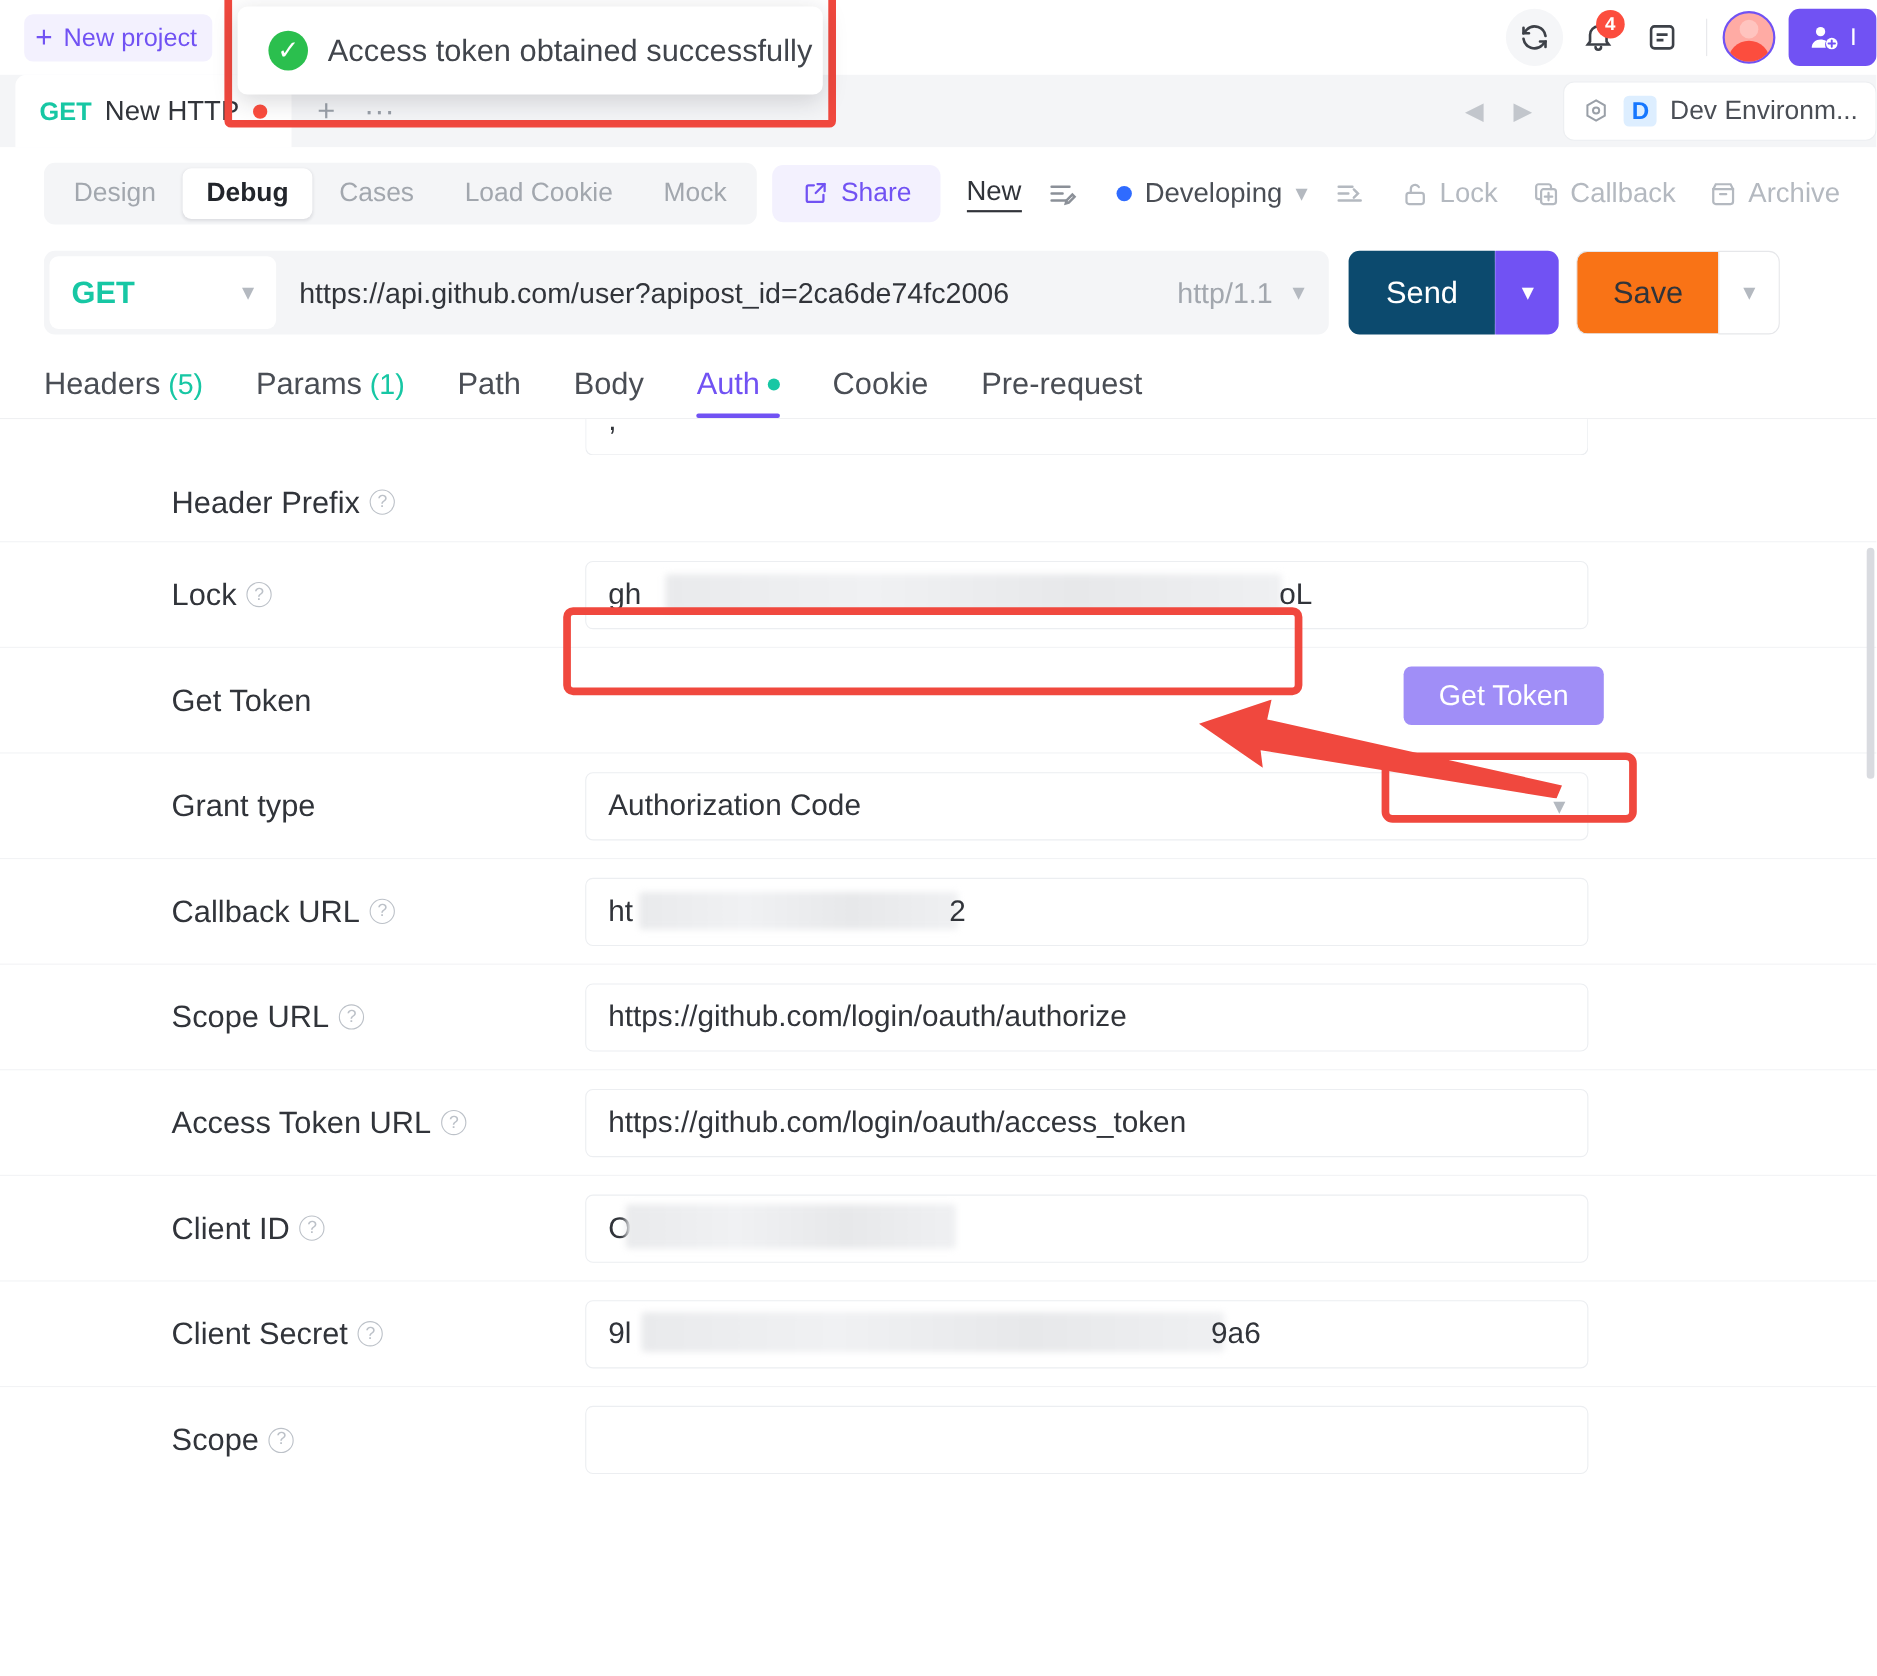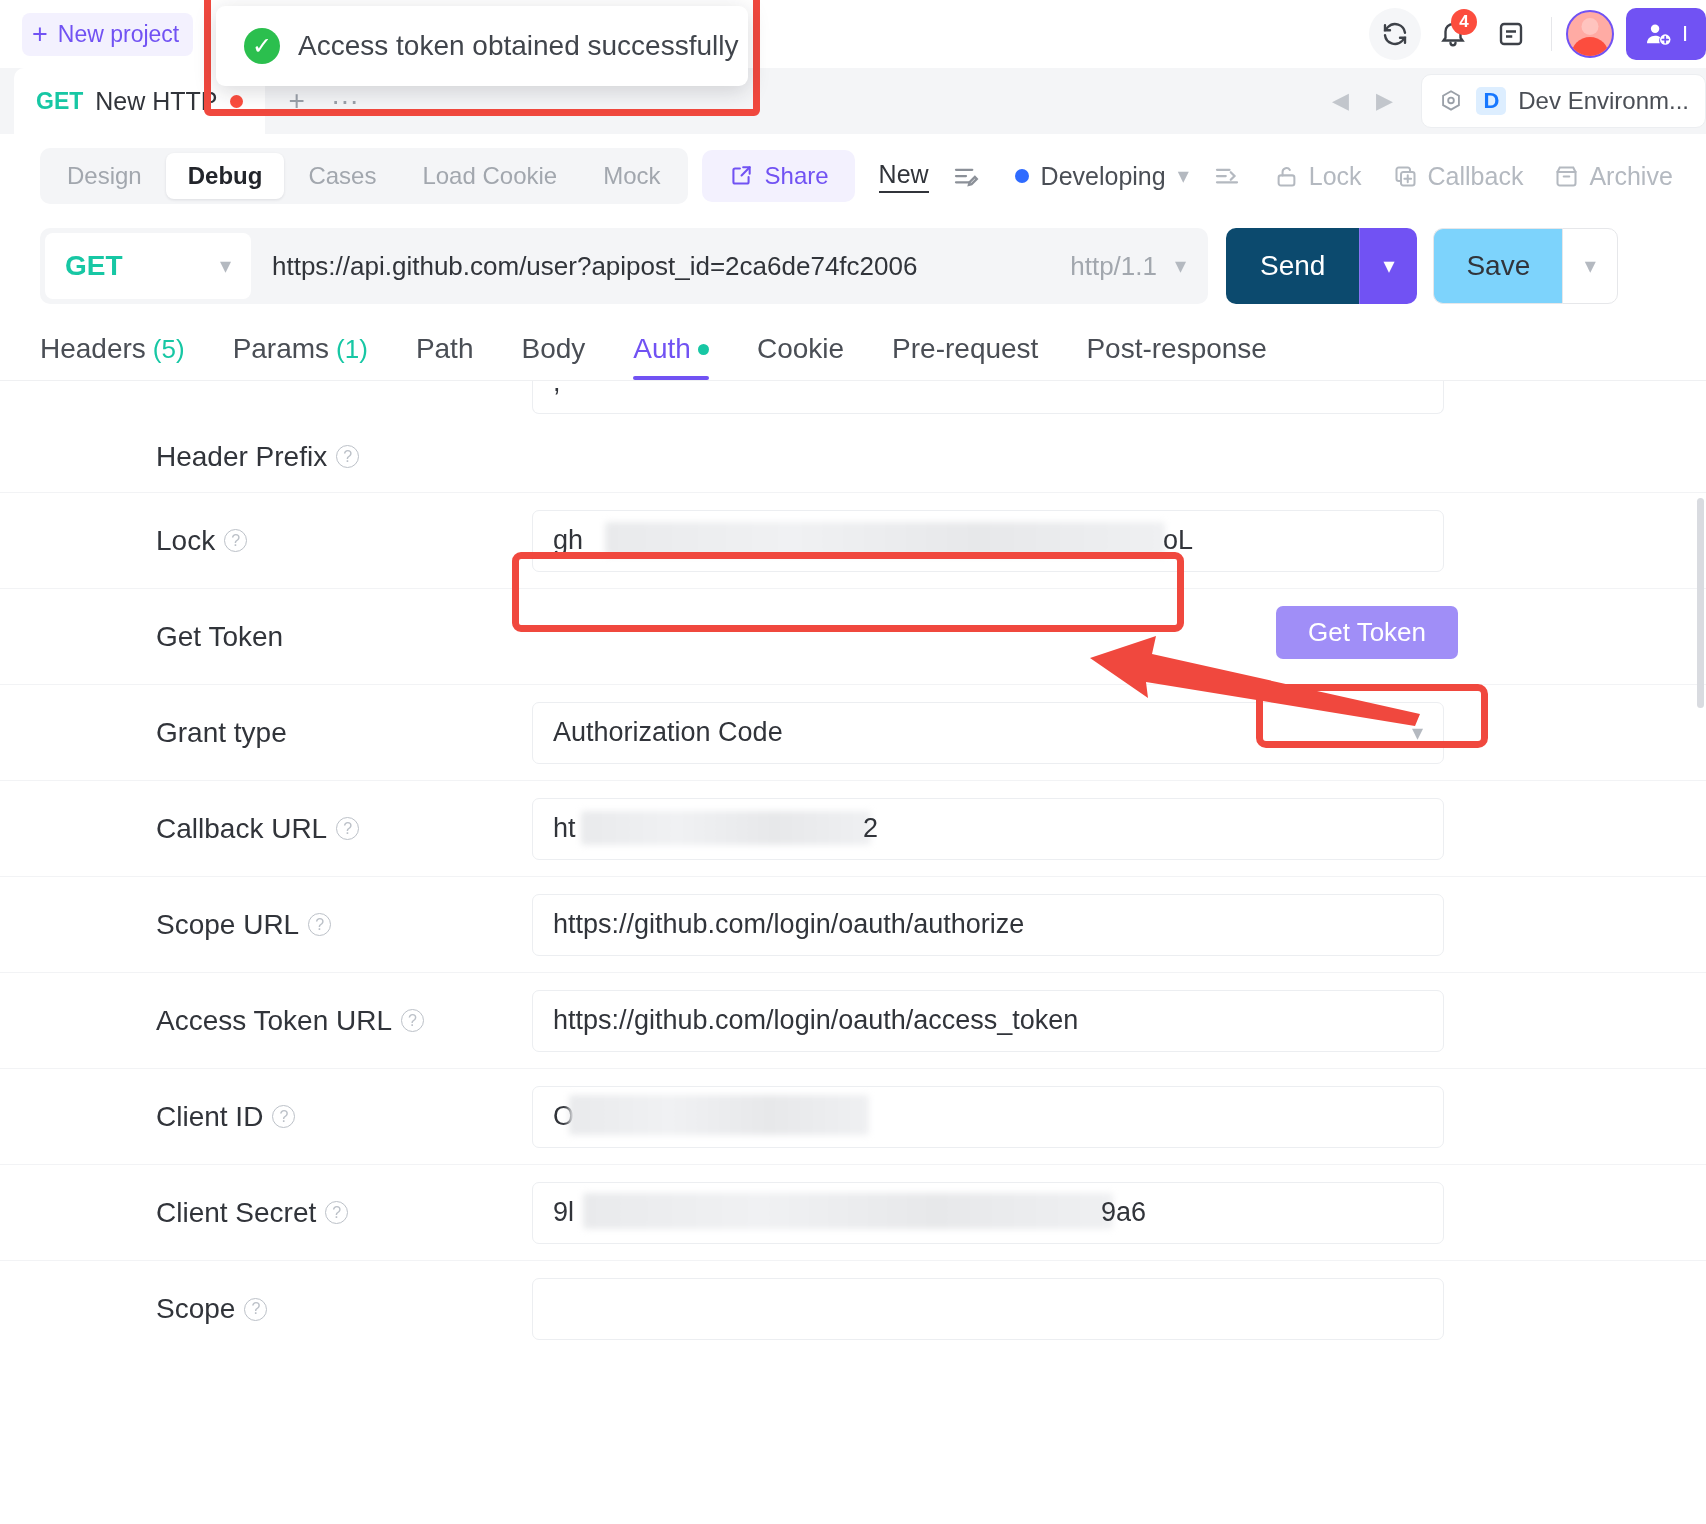--- a/index.html
+++ b/index.html
@@ -167,21 +167,21 @@
     padding: 0 34px; height: 76px; display: flex; align-items: center;
     border-radius: 10px 0 0 10px; cursor: pointer;
   }
   .send-split {
     background: #7152f3; color: #fff; width: 58px; height: 76px;
     display: flex; align-items: center; justify-content: center;
     border-left: 1px solid #8b72f8; border-radius: 0 10px 10px 0; cursor: pointer;
   }
   .save-group { display: flex; margin-left: 16px; }
   .save-main {
-    background: #7dd3fc; border: 1px solid #e6e7ea; border-right: none;
+    background: #f97316; border: 1px solid #e6e7ea; border-right: none;
     color: #31343a; font-size: 28px; padding: 0 32px; height: 76px;
     display: flex; align-items: center; border-radius: 10px 0 0 10px; cursor: pointer;
   }
   .save-split {
     background: #fff; border: 1px solid #e6e7ea; color: #8b9098;
     width: 56px; height: 76px; display: flex; align-items: center;
     justify-content: center; border-radius: 0 10px 10px 0; cursor: pointer;
   }
 
   
@@ -482,21 +482,20 @@
       <span class="cnt">(1)</span>
     </div>
     <div class="rtab">Path</div>
     <div class="rtab">Body</div>
     <div class="rtab active">
       <span>Auth</span>
       <span class="greendot"></span>
     </div>
     <div class="rtab">Cookie</div>
     <div class="rtab">Pre-request</div>
-    <div class="rtab">Post-response</div>
   </div>
   <div class="divline"></div>
 
   <div class="form">
 
     <div class="partial-field">
       <span class="stub">,</span>
     </div>
 
     <div class="frow" style="height:112px;padding-top:40px;">

